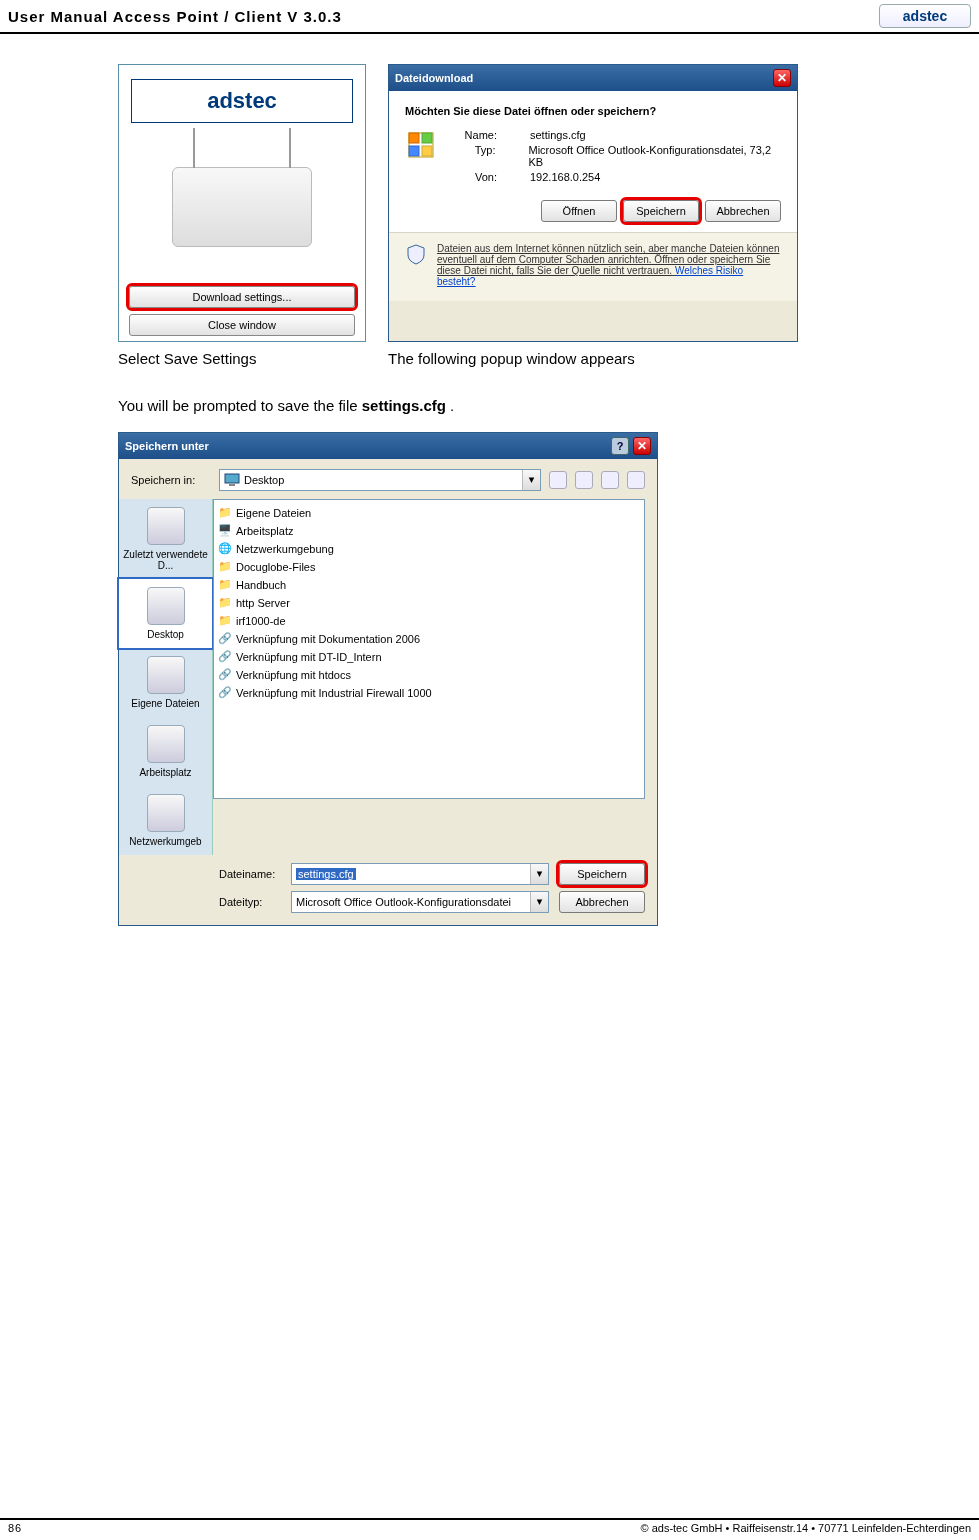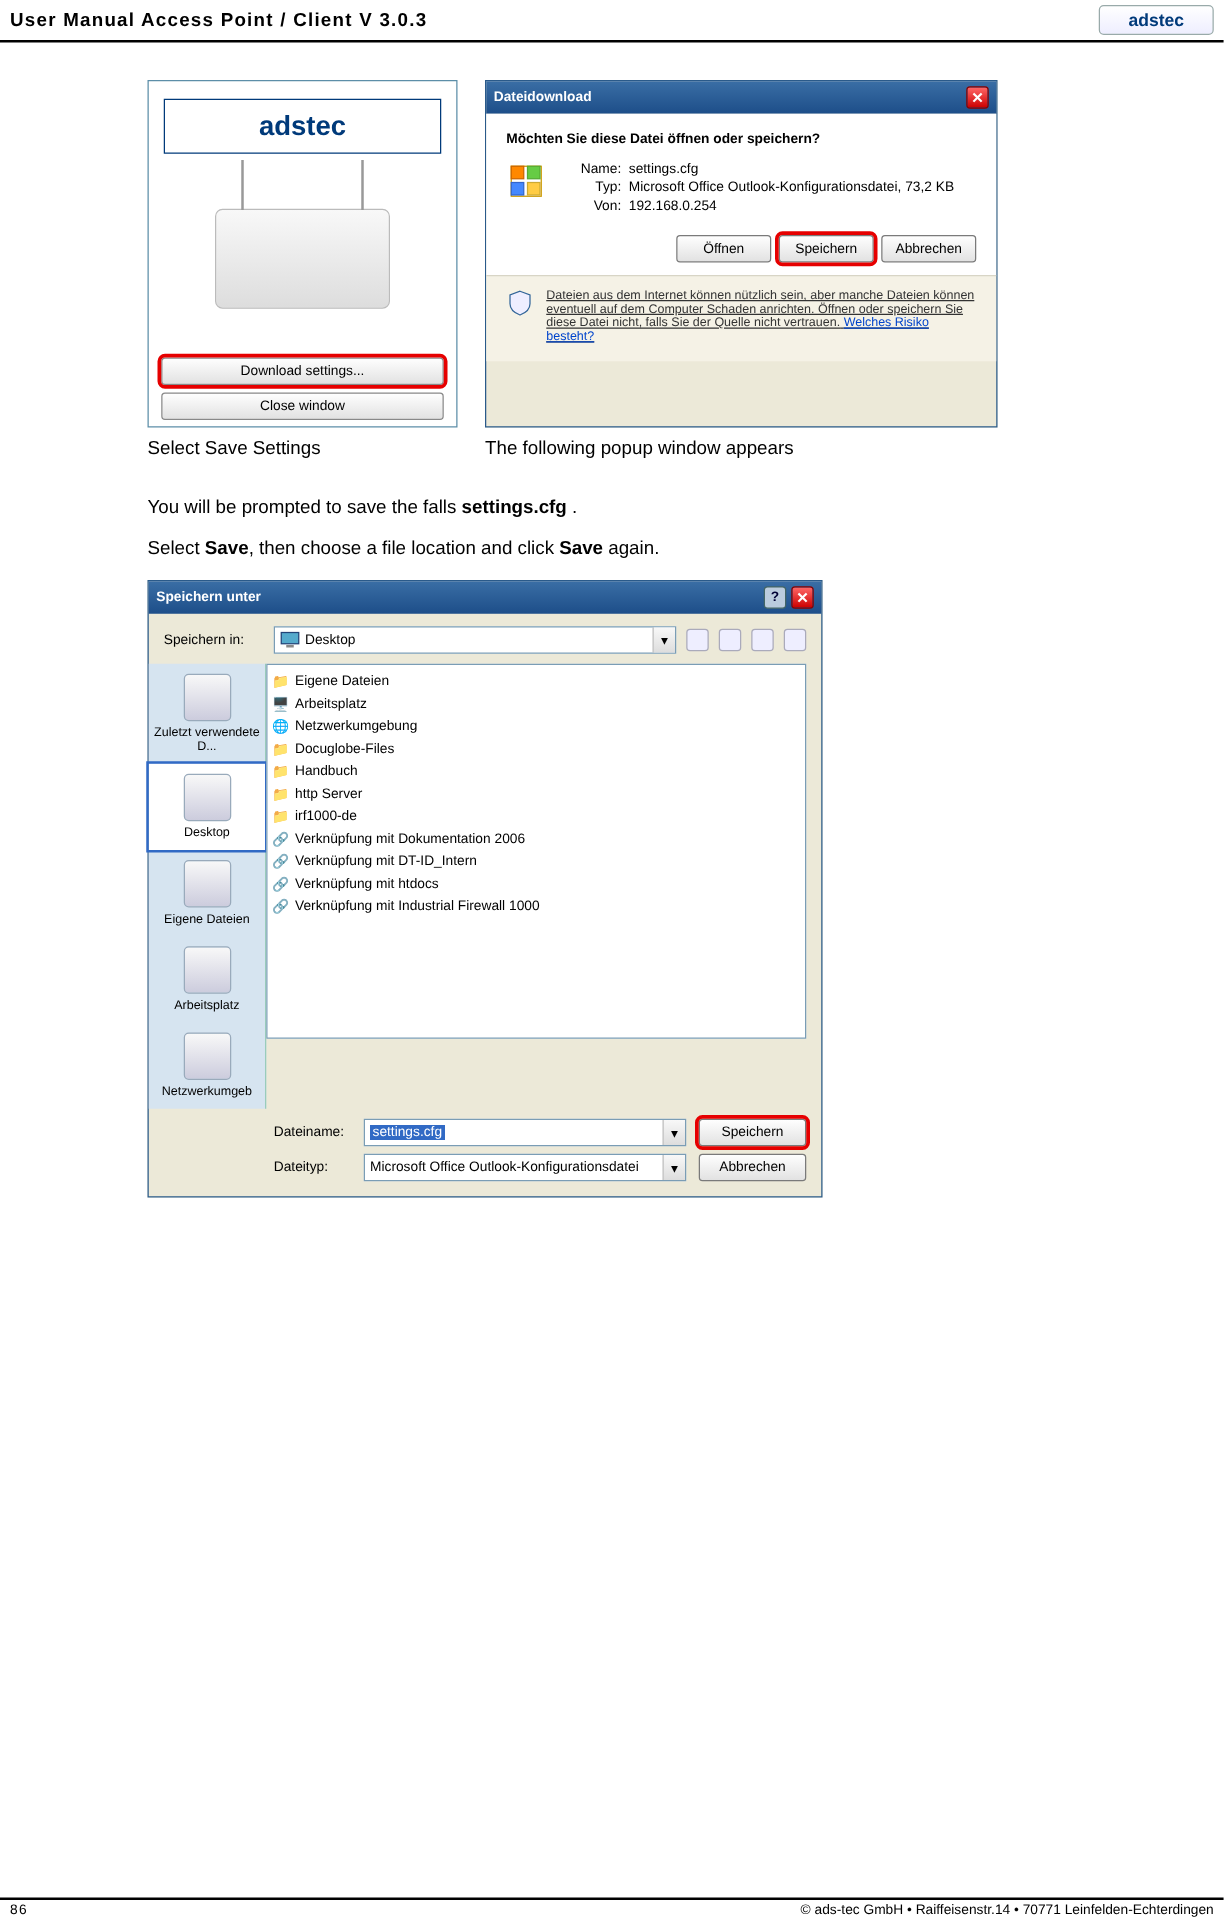--- a/index.html
+++ b/index.html
@@ -104,21 +104,21 @@
     width:18px;height:18px;
     background: linear-gradient(#f66,#c00);
     border:1px solid #800;
     border-radius:3px;
     color:#fff;
     display:flex;align-items:center;justify-content:center;
     font-weight:bold;font-size:12px;
   }
   .dlg-body { padding:14px 16px 10px 16px; background:#fff; }
   .dlg-q { font-weight:bold; margin-bottom:12px; font-size:11px; }
-  .dlg-row { display:flex; margin-bottom:3px; font-size:11px; }
+  .dlg-row { display:flex; margin-bottom:3px; font-size:11px;gap:27px; }
   .dlg-row .lbl { width:50px; text-align:right; margin-right:6px; }
   .dlg-btns { display:flex; justify-content:flex-end; gap:6px; margin-top:14px; }
   .xp-btn {
     width:76px; height:22px;
     background: linear-gradient(#fefefe,#e2e2e2);
     border:1px solid #7a7a7a;
     border-radius:3px;
     font-size:11px;
     display:flex;align-items:center;justify-content:center;
   }
@@ -296,24 +296,21 @@
     </div>
   </div>
 
   <div class="row-caption">
     <div class="c1">Select Save Settings</div>
     <div class="c2">The following popup window appears</div>
   </div>
 
   <div class="body-text">
     <p>
-      <span>You will be prompted to save the falls </span><b>settings.cfg</b><span> .</span>
-    </p>
-    <p style="margin-top:10px;">
-      <span>Select </span><b>Save</b><span>, then choose a file location and click </span><b>Save</b><span> again.</span>
+      <span>You will be prompted to save the file </span><b>settings.cfg</b><span> .</span>
     </p>
   </div>
 
   <div class="save-dialog">
     <div class="save-title">
       <span>Speichern unter</span>
       <div class="right">
         <div class="helpbtn">?</div>
         <div class="closebtn">✕</div>
       </div>

